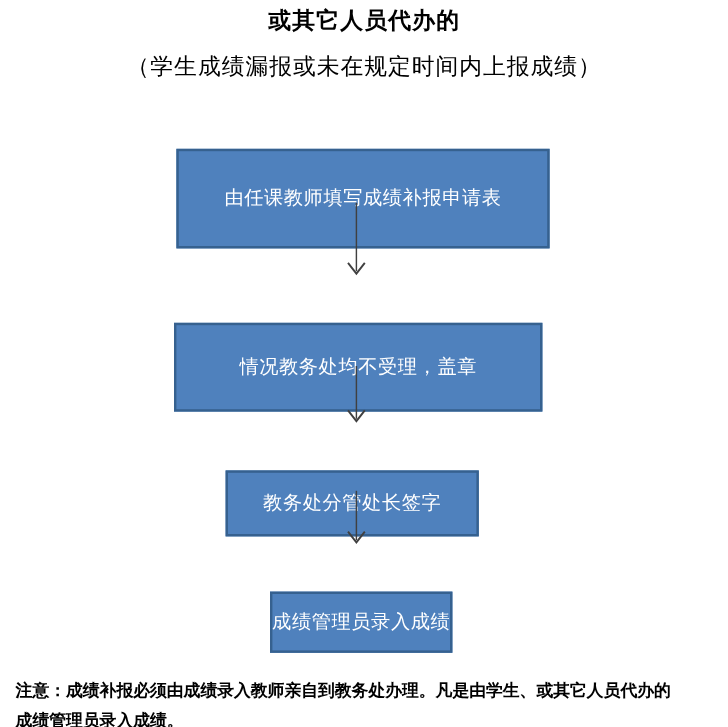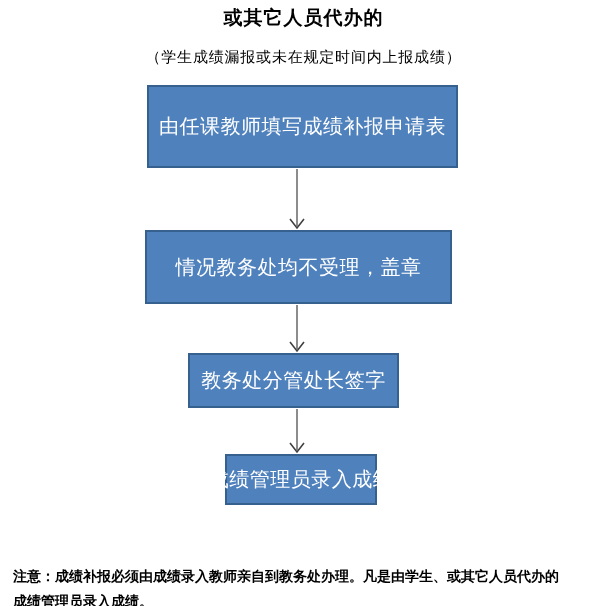--- a/index.html
+++ b/index.html
@@ -19,38 +19,39 @@
     font-size: 19px;
     font-weight: bold;
     letter-spacing: 1px;
     line-height: 26px;
     white-space: nowrap;
   }
   .subtitle {
     position: absolute;
     left: 0; top: 44px; width: 607px;
     text-align: center;
-    font-size: 15px;
+    font-size: 19px;
     letter-spacing: 0.8px;
     line-height: 26px;
     white-space: nowrap;
   }
   .flow-box {
     position: absolute;
     box-sizing: border-box;
     background: var(--box-fill, #4F81BD);
     border: 2px solid var(--box-border, #36618F);
     color: var(--text-on-box, #FFFFFF);
     display: flex;
     align-items: center;
     justify-content: center;
-    font-size: 20px;
+    font-size: 16px;
     letter-spacing: 0.5px;
     text-align: center;
     white-space: nowrap;
+    margin-top: 39px;
   }
   .box1 { left: 147px; top:  85px; width: 311px; height: 83px; }
   .box2 { left: 145px; top: 230px; width: 307px; height: 74px; }
   .box3 { left: 188px; top: 353px; width: 211px; height: 55px; }
   .box4 { left: 225px; top: 454px; width: 152px; height: 51px; }
   .arrows {
     position: absolute;
     left: 0; top: 0;
     width: 607px; height: 606px;
     pointer-events: none;

